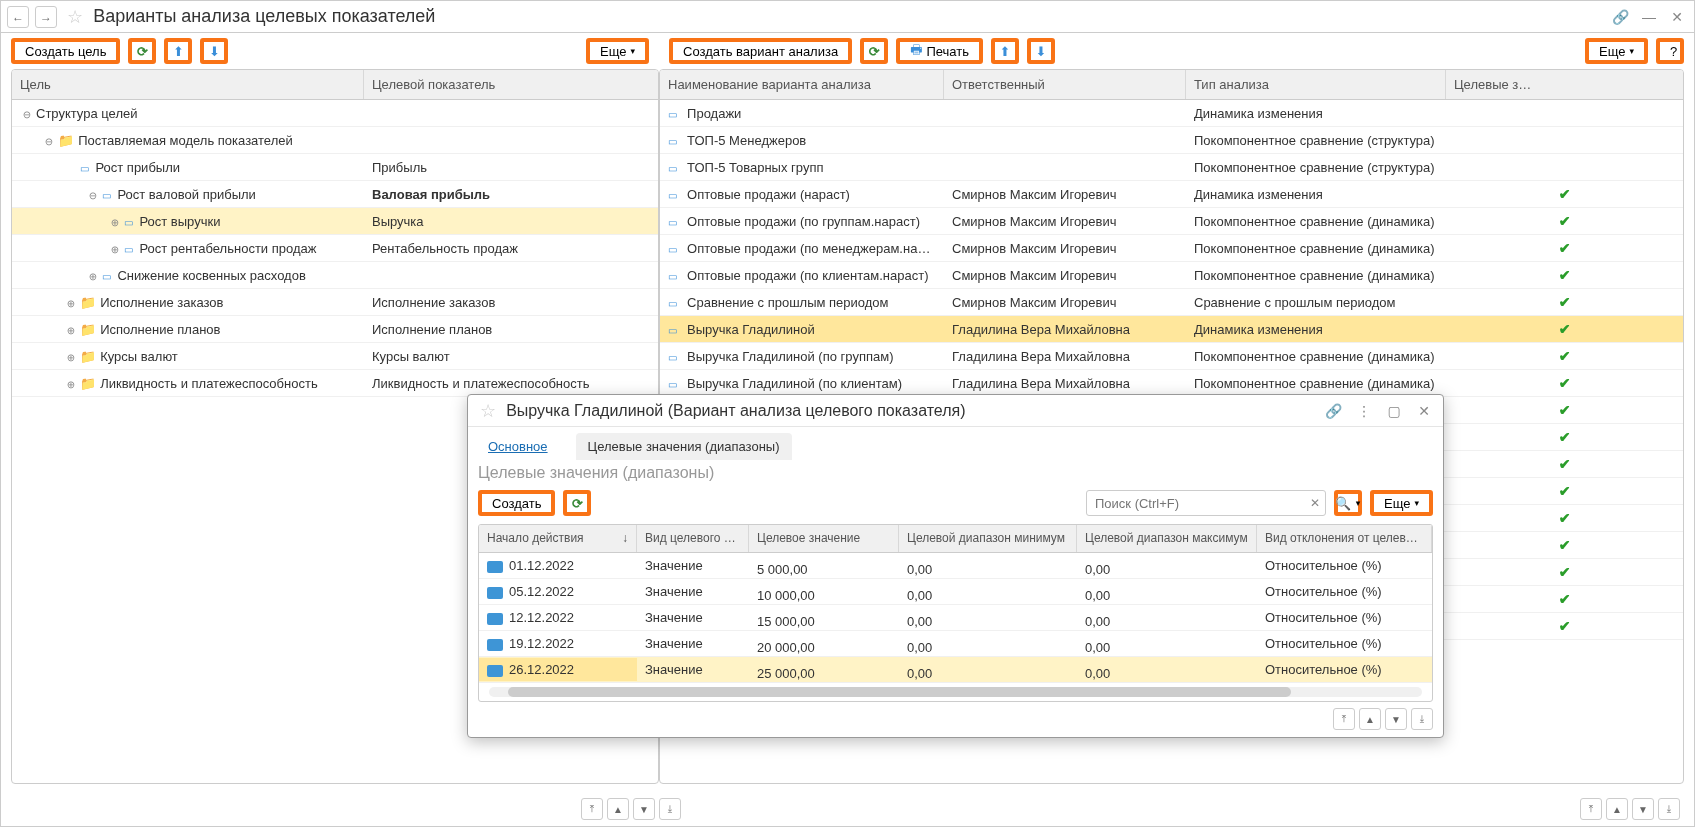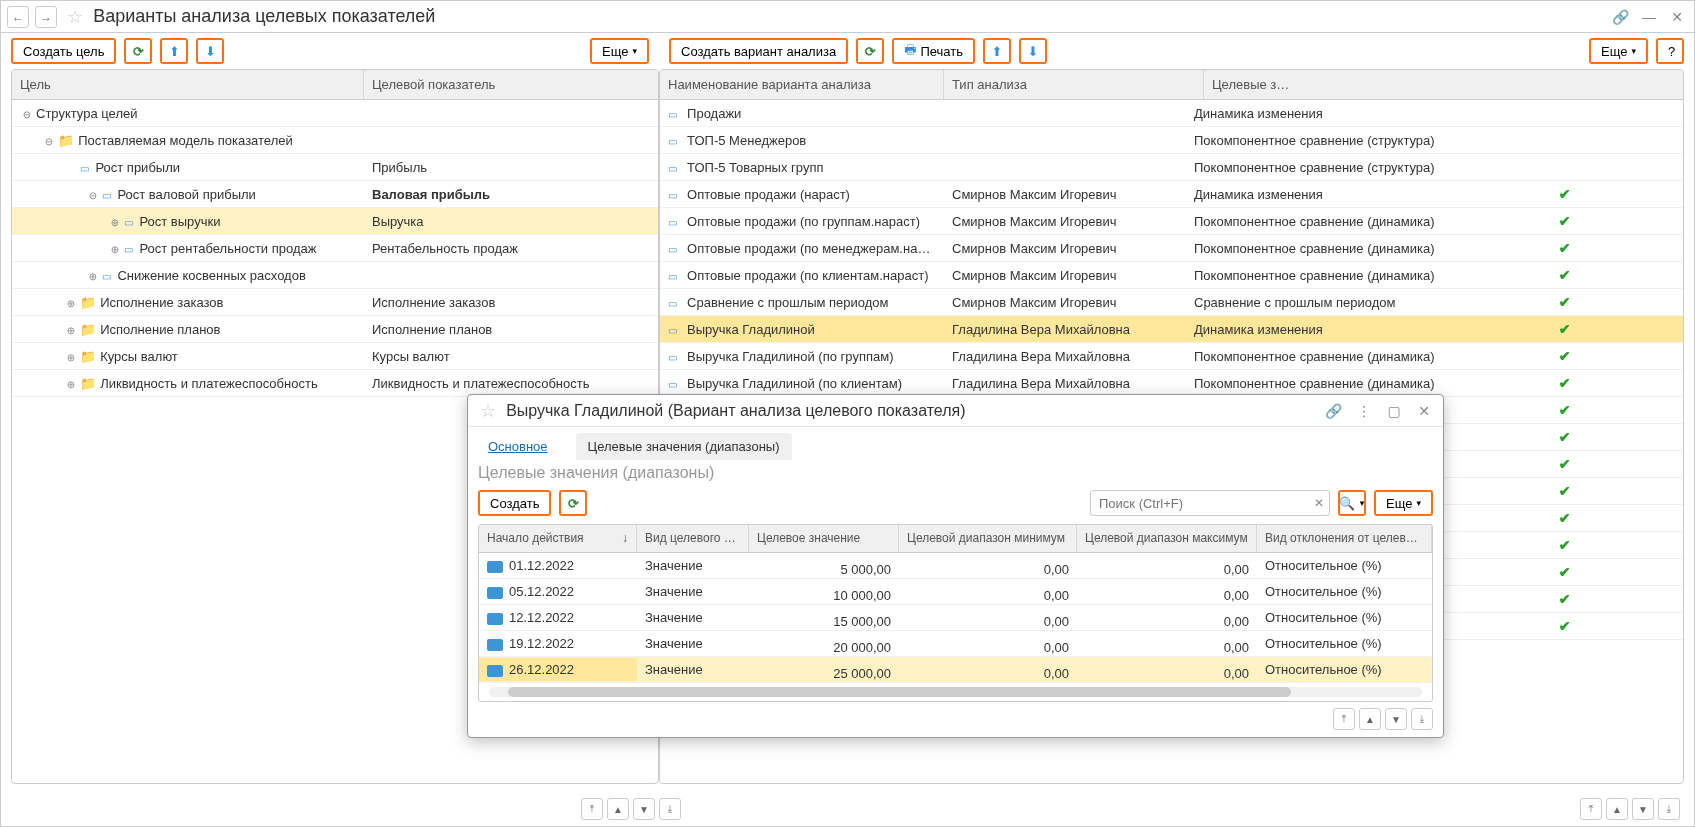--- a/index.html
+++ b/index.html
@@ -7,21 +7,21 @@
 .app { width: 1695px; height: 827px; position: relative; border: 1px solid #ccc; }
 
 .titlebar { display: flex; align-items: center; height: 32px; padding: 0 6px; border-bottom: 1px solid #ccc; gap: 6px; }
 .nav-btn { width: 22px; height: 22px; border: 1px solid #ccc; background: #fff; border-radius: 3px; display: inline-flex; align-items: center; justify-content: center; cursor: pointer; font-size: 12px; color: #666; }
 .star-icon { color: #ccc; font-size: 18px; margin: 0 4px; }
 .title { font-size: 18px; font-weight: normal; color: #333; }
 .titlebar .right { margin-left: auto; display: flex; gap: 6px; }
 .win-btn { width: 22px; height: 22px; display: inline-flex; align-items: center; justify-content: center; cursor: pointer; color: #888; font-size: 14px; }
 
 .toolbar { display: flex; align-items: center; height: 36px; padding: 4px 10px; gap: 8px; }
-.btn { height: 26px; padding: 0 10px; border: 2px solid #f97316; background: #fff; border-radius: 3px; cursor: pointer; font-size: 13px; display: inline-flex; align-items: center; gap: 4px; }
+.btn { height: 26px; padding: 0 10px; border: 4px solid #f97316; background: #fff; border-radius: 3px; cursor: pointer; font-size: 13px; display: inline-flex; align-items: center; gap: 4px; }
 .btn.icon-only { width: 28px; padding: 0; justify-content: center; }
 .btn .caret { font-size: 9px; }
 .tb-spacer { flex: 1; }
 .arrow-up { color: #3b8fd9; }
 .arrow-down { color: #3b8fd9; }
 .refresh-ic { color: #3a8a3a; font-weight: bold; }
 .print-ic { color: #3b8fd9; }
 .help-btn { width: 28px; }
 
 .main { display: flex; height: calc(100% - 68px - 32px); padding: 0 10px 10px; }
@@ -61,21 +61,21 @@
 .search-wrap { position:relative; }
 .search-x { position:absolute; right:6px; top:50%; transform:translateY(-50%); color:#888; cursor:pointer; font-size:12px; }
 
 .popup-grid { border:1px solid #ccc; margin:0 10px; border-radius:3px; overflow:hidden; }
 .pg-hdr { display:flex; background:#f0f0f0; border-bottom:1px solid #ccc; height:28px; }
 .pg-hdr .pgc { padding:6px 8px; border-right:1px solid #d8d8d8; font-size:12px; color:#555; overflow:hidden; white-space:nowrap; text-overflow:ellipsis; }
 .pg-row { display:flex; height:26px; align-items:center; border-bottom:1px solid #f0f0f0; }
 .pg-row.sel { background:#fff3c6; }
 .pg-row.sel .pgc:first-child { background:#ffe79c; }
 .pgc { padding:4px 8px; font-size:13px; overflow:hidden; white-space:nowrap; }
-.pgc.num { text-align:right;margin-top:8px; }
+.pgc.num { text-align:left;margin-top:8px; }
 .rec-ic { display:inline-block; width:16px; height:12px; background:#3e95d6; border-radius:2px; margin-right:6px; vertical-align:middle; }
 
 .popup-footer { display:flex; justify-content:flex-end; padding:6px 10px; gap:4px; }
 .scr-btn { width:22px; height:22px; border:1px solid #ccc; background:#fff; border-radius:3px; display:inline-flex; align-items:center; justify-content:center; font-size:10px; color:#666; cursor:pointer; }
 
 .bottom-scroll-btns { position:absolute; right:14px; bottom:6px; display:flex; gap:4px; }
 .bottom-scroll-btns.left-set { right:auto; left:580px; }
 .scrollbar-fake { height:10px; background:#f0f0f0; border-radius:5px; margin:4px 10px; position:relative; }
 .scrollbar-fake::after { content:''; position:absolute; left:2%; top:0; height:100%; width:84%; background:#ccc; border-radius:5px; }
 </style>
@@ -192,20 +192,21 @@
           <div class="row">
             <div class="cell" style="width: 352px; padding-left: 52px;"><span class="tree-ic">⊕</span><span class="folder-ic">📁</span><span>Ликвидность и платежеспособность</span></div>
             <div class="cell" style="flex: 1 1 0%;">Ликвидность и платежеспособность</div>
           </div>
         </div>
     </div>
 
     <div class="panel right">
       <div class="hdr">
         <div class="hdr-cell" style="width:284px;">Наименование варианта анализа</div>
+        <div class="hdr-cell" style="width:242px;">Ответственный</div>
         <div class="hdr-cell" style="width:260px;">Тип анализа</div>
         <div class="hdr-cell" style="flex:1;">Целевые з…</div>
       </div>
       <div class="rows" id="variant-rows">
           <div class="row">
             <div class="cell" style="width: 284px;"><span class="minus-ic">▭</span> <span>Продажи</span></div>
             <div class="cell" style="width: 242px;"></div>
             <div class="cell" style="width: 260px;">Динамика изменения</div>
             <div class="cell check" style="flex: 1 1 0%;"></div>
           </div>

